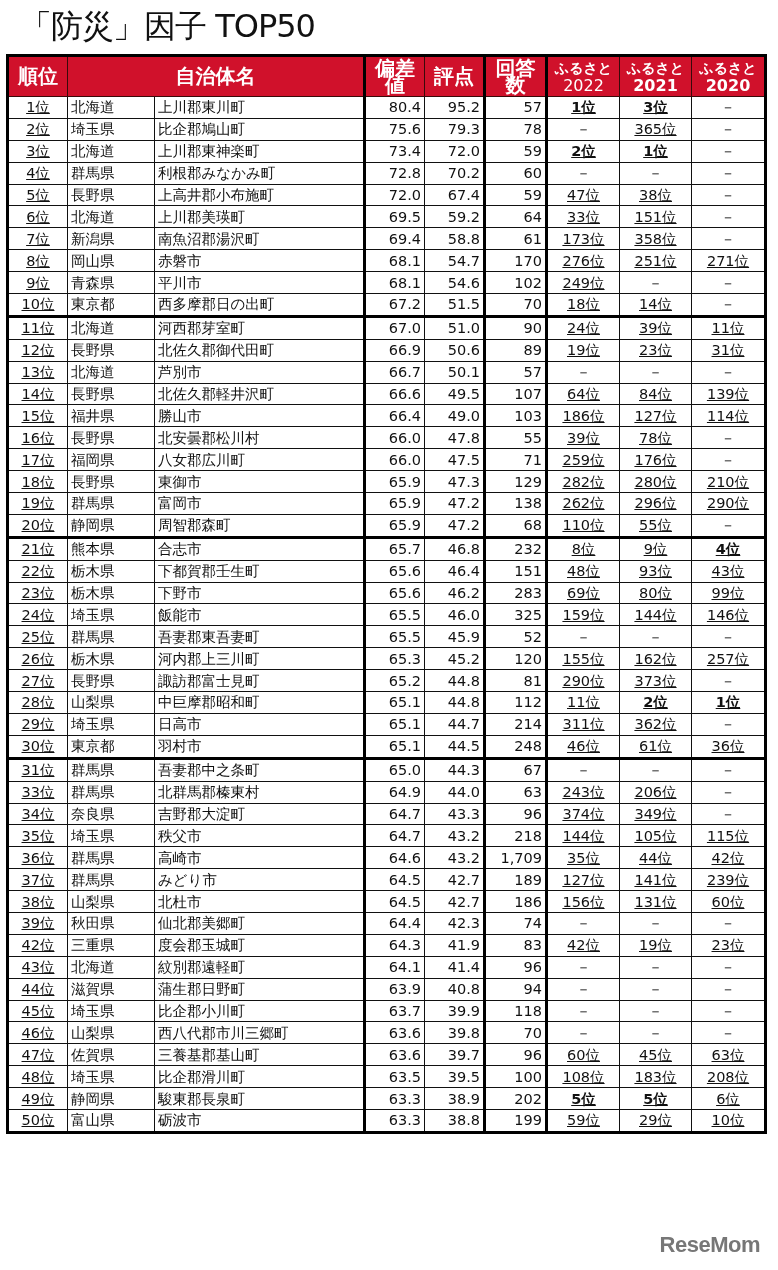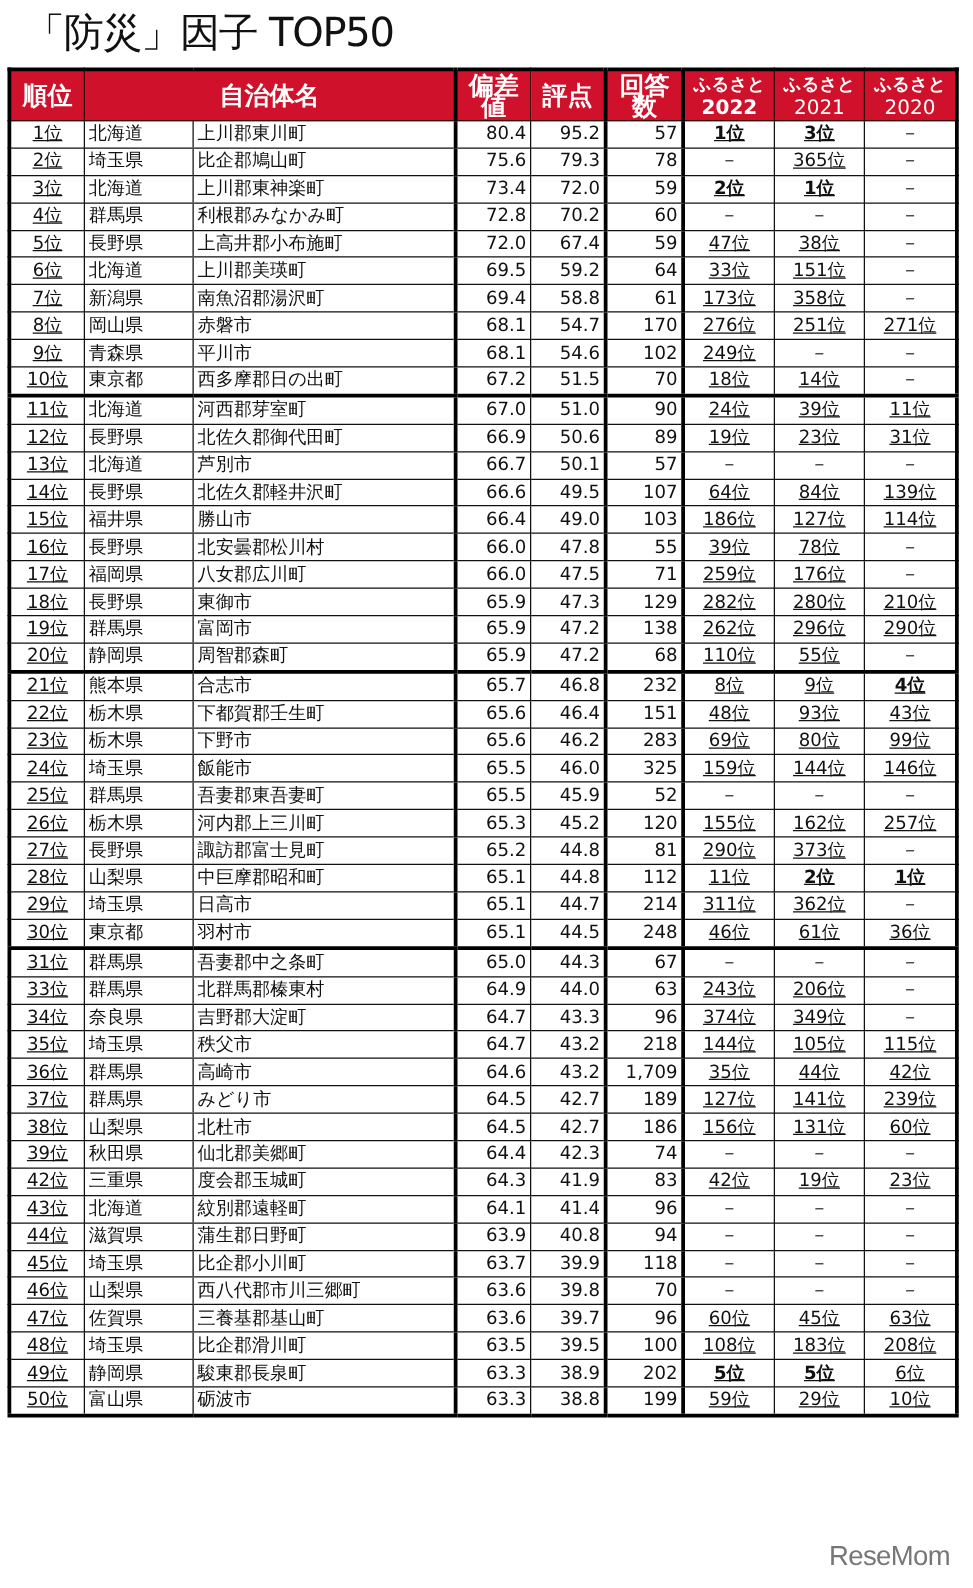--- a/index.html
+++ b/index.html
@@ -10,21 +10,21 @@
   th.single { font-size:20px; }
   td { border:1px solid #111; height:20.9px; padding:0 3px; font-size:14.5px; line-height:20px; white-space:nowrap; overflow:hidden; }
   td.rank { text-align:center; }
   td.pref { border-right:1px dashed #444;margin-top:26px; }
   td.num { text-align:right; }
   td.c { text-align:center; }
   .u { text-decoration:underline; }
   .b { font-weight:bold; }
   tr.grp td { border-bottom:3px solid #000; }
   .thick-l { border-left:3px solid #000 !important; }
-  .logo { position:absolute; right:18px; top:1232px; font-family:"Liberation Sans", sans-serif; font-weight:normal; font-size:22px; color:#777; letter-spacing:-0.5px; }
+  .logo { position:absolute; right:18px; top:1232px; font-family:"Liberation Sans", sans-serif; font-weight:bold; font-size:22px; color:#777; letter-spacing:-0.5px; }
 </style>
 </head>
 <body>
 
 <div class="title">「防災」因子 TOP50</div>
 
 <table>
   <colgroup>
     <col style="width:60px">
       <col style="width:87px">
@@ -38,29 +38,29 @@
   </colgroup>
   <thead>
     <tr>
       <th class="single">順位</th>
       <th class="single" colspan="2">自治体名</th>
       <th class="single thick-l">偏差値</th>
       <th class="single">評点</th>
       <th class="single thick-l">回答数</th>
       <th class="thick-l">
           <div>ふるさと</div>
-          <div style="font-size:16px;font-weight:bold">2022</div>
+          <div style="font-size:16px;font-weight:normal">2022</div>
         </th>
       <th>
           <div>ふるさと</div>
-          <div style="font-size:16px;font-weight:normal">2021</div>
+          <div style="font-size:16px;font-weight:bold">2021</div>
         </th>
       <th>
           <div>ふるさと</div>
-          <div style="font-size:16px;font-weight:normal">2020</div>
+          <div style="font-size:16px;font-weight:bold">2020</div>
         </th>
     </tr>
   </thead>
   <tbody id="tbody">
       <tr>
         <td class="rank u">1位</td>
         <td class="pref">北海道</td>
         <td class="">上川郡東川町</td>
         <td class="num thick-l">80.4</td>
         <td class="num">95.2</td>

